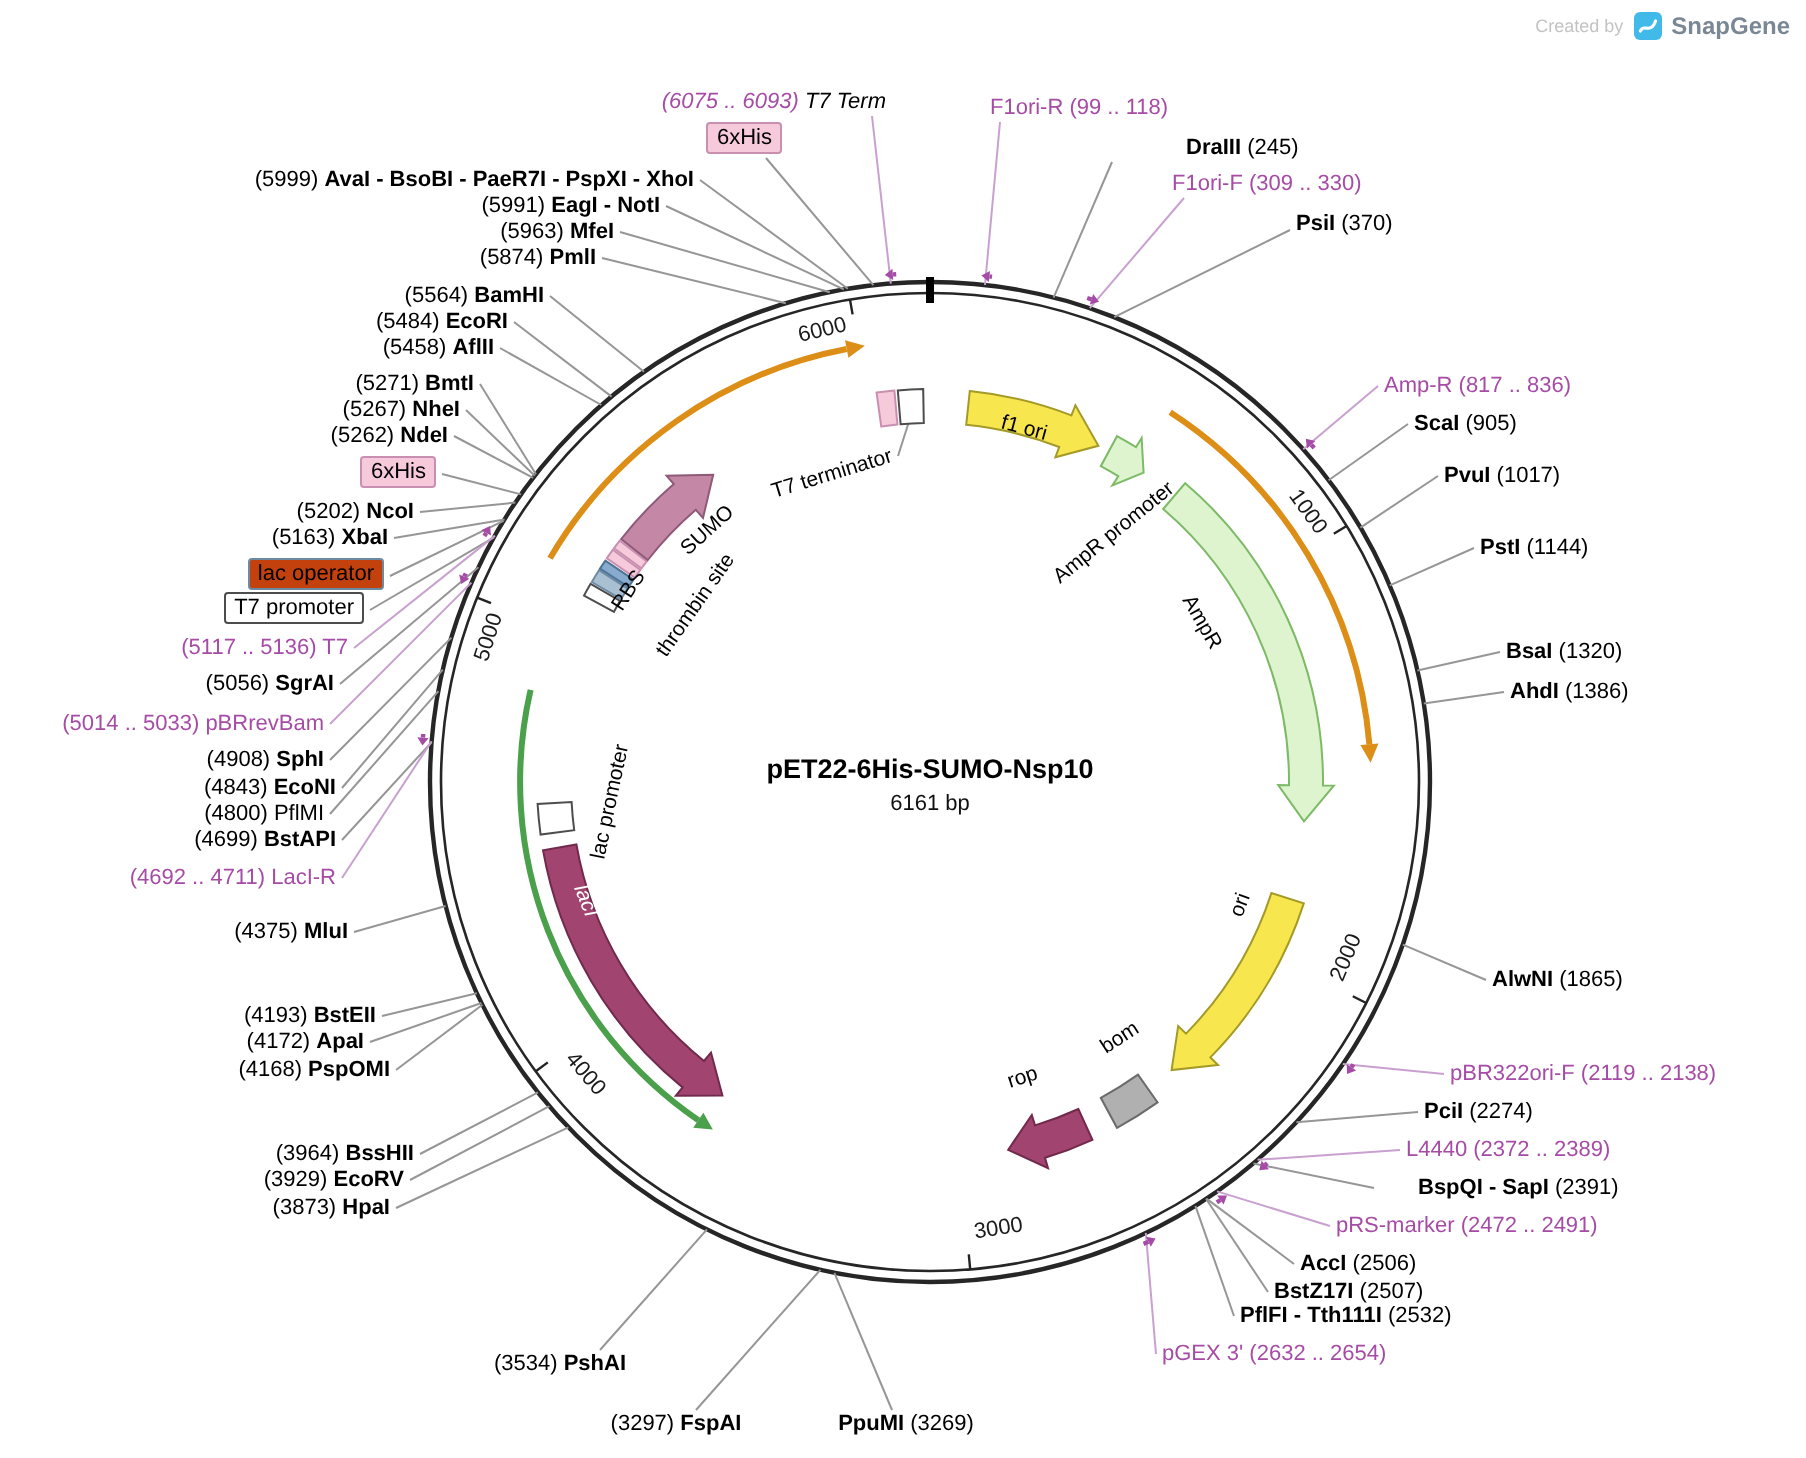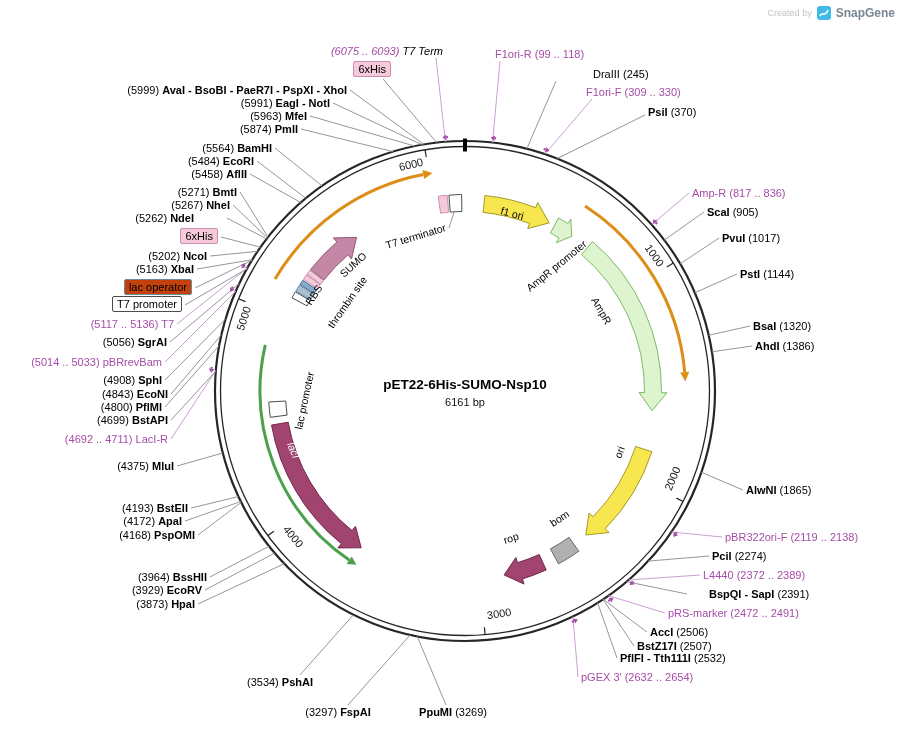--- a/index.html
+++ b/index.html
@@ -170,48 +170,48 @@
   <div id="labels">
       <div class="site-label" style="top: 83px; right: 556px;"><span>(5999) </span><span style="font-weight: bold;">AvaI - BsoBI - PaeR7I - PspXI - XhoI</span></div>
       <div class="site-label" style="top: 96px; right: 573px;"><span>(5991) </span><span style="font-weight: bold;">EagI - NotI</span></div>
       <div class="site-label" style="top: 109px; right: 596px;"><span>(5963) </span><span style="font-weight: bold;">MfeI</span></div>
       <div class="site-label" style="top: 122px; right: 605px;"><span>(5874) </span><span style="font-weight: bold;">PmlI</span></div>
       <div class="site-label" style="top: 141px; right: 631px;"><span>(5564) </span><span style="font-weight: bold;">BamHI</span></div>
       <div class="site-label" style="top: 154px; right: 649px;"><span>(5484) </span><span style="font-weight: bold; text-align: right;">EcoRI</span></div>
       <div class="site-label" style="top: 167px; right: 656px;"><span>(5458) </span><span style="font-weight: bold;">AflII</span></div>
       <div class="site-label" style="top: 185px; right: 666px;"><span>(5271) </span><span style="font-weight: bold;">BmtI</span></div>
       <div class="site-label" style="top: 198px; right: 673px;"><span>(5267) </span><span style="font-weight: bold;">NheI</span></div>
-      <div class="site-label" style="top: 211px; right: 709px; margin-left: 48px;"><span>(5262) </span><span style="font-weight: bold;">NdeI</span></div>
+      <div class="site-label" style="top: 211px; right: 679px; margin-left: 48px;"><span>(5262) </span><span style="font-weight: bold;">NdeI</span></div>
       <div class="site-label box-pink" style="top: 228px; right: 685px;"><span>6xHis</span></div>
       <div class="site-label" style="top: 249px; right: 696px;"><span>(5202) </span><span style="font-weight: bold;">NcoI</span></div>
       <div class="site-label" style="top: 262px; right: 709px;"><span>(5163) </span><span style="font-weight: bold;">XbaI</span></div>
       <div class="site-label box-steel" style="top: 279px; right: 711px;"><span>lac operator</span></div>
       <div class="site-label box-white" style="top: 296px; right: 721px;"><span>T7 promoter</span></div>
       <div class="site-label" style="top: 317px; right: 729px;"><span style="color: rgb(166, 76, 166);">(5117 .. 5136) T7</span></div>
       <div class="site-label" style="top: 335px; right: 736px;"><span>(5056) </span><span style="font-weight: bold;">SgrAI</span></div>
       <div class="site-label" style="top: 355px; right: 741px;"><span style="color: rgb(166, 76, 166); text-align: right;">(5014 .. 5033) pBRrevBam</span></div>
       <div class="site-label" style="top: 373px; right: 741px;"><span>(4908) </span><span style="font-weight: bold;">SphI</span></div>
       <div class="site-label" style="top: 387px; right: 735px;"><span>(4843) </span><span style="font-weight: bold;">EcoNI</span></div>
-      <div class="site-label" style="top: 400px; right: 741px;"><span>(4800) </span><span style="font-weight: bold;">PflMI</span></div>
+      <div class="site-label" style="top: 400px; right: 741px;"><span>(4800) </span><span style="font-weight: normal;">PflMI</span></div>
       <div class="site-label" style="top: 413px; right: 735px;"><span>(4699) </span><span style="font-weight: bold;">BstAPI</span></div>
       <div class="site-label" style="top: 432px; right: 735px;"><span style="color: rgb(166, 76, 166);">(4692 .. 4711) LacI-R</span></div>
       <div class="site-label" style="top: 459px; right: 729px;"><span>(4375) </span><span style="font-weight: bold;">MluI</span></div>
       <div class="site-label" style="top: 501px; right: 715px;"><span>(4193) </span><span style="font-weight: bold;">BstEII</span></div>
       <div class="site-label" style="top: 514px; right: 721px;"><span>(4172) </span><span style="font-weight: bold;">ApaI</span></div>
       <div class="site-label" style="top: 528px; right: 708px;"><span>(4168) </span><span style="font-weight: bold;">PspOMI</span></div>
       <div class="site-label" style="top: 570px; right: 696px;"><span>(3964) </span><span style="font-weight: bold;">BssHII</span></div>
       <div class="site-label" style="top: 583px; right: 701px;"><span>(3929) </span><span style="font-weight: bold;">EcoRV</span></div>
       <div class="site-label" style="top: 597px; right: 708px;"><span>(3873) </span><span style="font-weight: bold;">HpaI</span></div>
       <div class="site-label" style="top: 675px; left: 280px; transform: translateX(-50%);"><span>(3534) </span><span style="font-weight: bold;">PshAI</span></div>
       <div class="site-label" style="top: 705px; left: 338px; transform: translateX(-50%);"><span>(3297) </span><span style="font-weight: bold;">FspAI</span></div>
       <div class="site-label" style="top: 705px; left: 453px; transform: translateX(-50%);"><span style="font-weight: bold;">PpuMI</span><span> (3269)</span></div>
       <div class="site-label" style="top: 44px; right: 460px; font-style: italic;"><span style="color: rgb(166, 76, 166);">(6075 .. 6093) </span><span>T7 Term</span></div>
       <div class="site-label box-pink" style="top: 61px; right: 512px;"><span>6xHis</span></div>
       <div class="site-label" style="top: 47px; left: 495px;"><span style="color: rgb(166, 76, 166);">F1ori-R (99 .. 118)</span></div>
-      <div class="site-label" style="top: 67px; left: 547px;"><span style="font-weight: normal; padding-left: 46px;">DraIII</span><span> (245)</span></div>
+      <div class="site-label" style="top: 67px; left: 547px;"><span style="font-weight: bold; padding-left: 46px;">DraIII</span><span> (245)</span></div>
       <div class="site-label" style="top: 85px; left: 586px;"><span style="color: rgb(166, 76, 166);">F1ori-F (309 .. 330)</span></div>
       <div class="site-label" style="top: 105px; left: 648px;"><span style="font-weight: bold;">PsiI</span><span> (370)</span></div>
       <div class="site-label" style="top: 186px; left: 692px;"><span style="color: rgb(166, 76, 166);">Amp-R (817 .. 836)</span></div>
       <div class="site-label" style="top: 205px; left: 707px;"><span style="font-weight: bold;">ScaI</span><span> (905)</span></div>
       <div class="site-label" style="top: 231px; left: 722px;"><span style="font-weight: bold;">PvuI</span><span> (1017)</span></div>
       <div class="site-label" style="top: 267px; left: 740px;"><span style="font-weight: bold;">PstI</span><span> (1144)</span></div>
       <div class="site-label" style="top: 319px; left: 753px;"><span style="font-weight: bold;">BsaI</span><span> (1320)</span></div>
       <div class="site-label" style="top: 339px; left: 755px;"><span style="font-weight: bold;">AhdI</span><span> (1386)</span></div>
       <div class="site-label" style="top: 483px; left: 746px;"><span style="font-weight: bold;">AlwNI</span><span> (1865)</span></div>
       <div class="site-label" style="top: 530px; left: 725px;"><span style="color: rgb(166, 76, 166);">pBR322ori-F (2119 .. 2138)</span></div>

